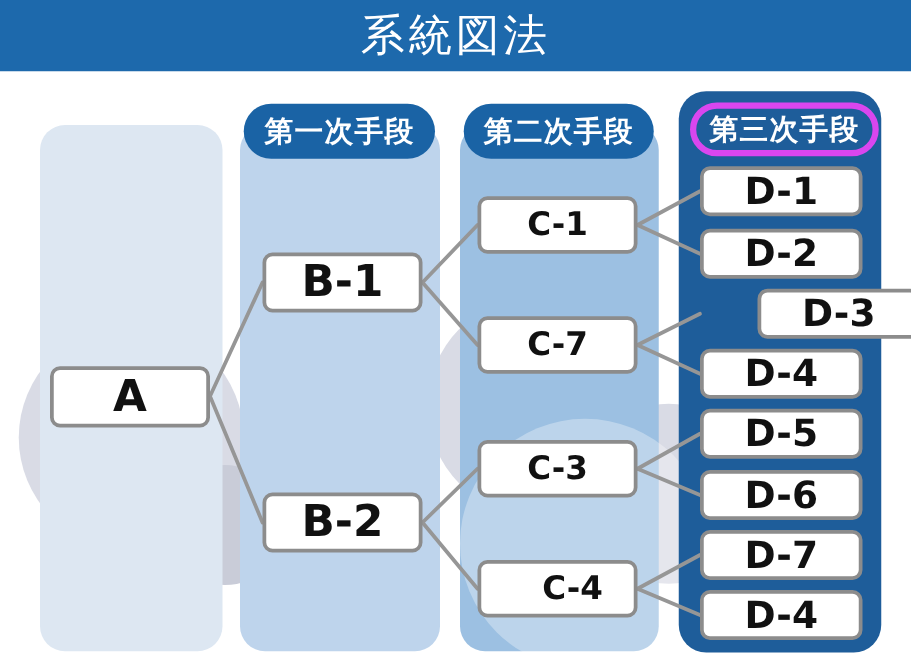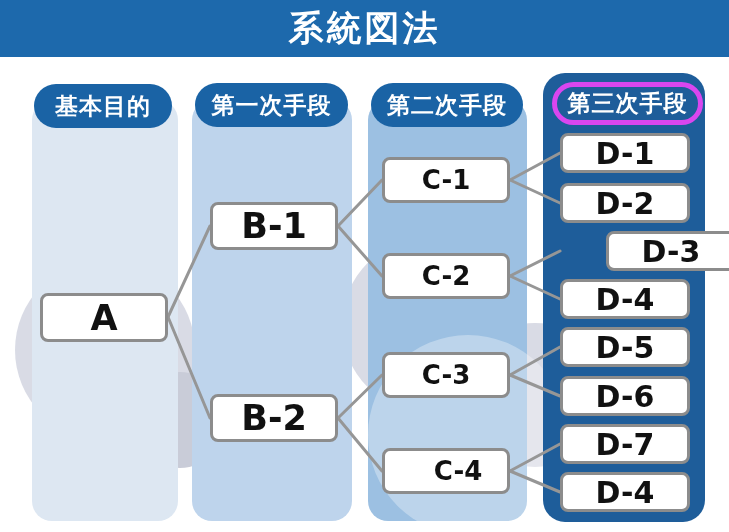--- a/index.html
+++ b/index.html
@@ -7,21 +7,21 @@
     position:relative; width:729px; height:532px; overflow:hidden;
     background:#ffffff;
     font-family:"DejaVu Sans","Liberation Sans",sans-serif;
   }
 
   
   .titlebar {
     position:absolute; left:0; top:0; width:729px; height:57px;
     background:#1d69ac; color:#ffffff;
     display:flex; align-items:center; justify-content:center;
-    font-size:35px; font-weight:bold; letter-spacing:3px;
+    font-size:35px; font-weight:normal; letter-spacing:3px;
     z-index:6;
   }
 
   
   .decor { position:absolute; border-radius:50%; z-index:1; }
   .decor.dc1 { left:15px;  top:260px; width:180px; height:180px; background:#d9dbe5; }
   .decor.dc2 { left:132px; top:372px; width:96px;  height:96px;  background:#c9ccd8; }
   .decor.dc3 { left:342px; top:237px; width:176px; height:176px; background:#d9dbe5; }
   .decor.dc4 { left:463px; top:323px; width:144px; height:144px; background:#d9dbe5; }
   .decor.dc5 { left:368px; top:335px; width:200px; height:200px; background:rgba(255,255,255,0.32); z-index:3; }
@@ -98,30 +98,29 @@
     <line x1="510" y1="180" x2="560" y2="153"></line>
     <line x1="510" y1="180" x2="560" y2="203"></line>
     <line x1="510" y1="276" x2="560" y2="251"></line>
     <line x1="510" y1="276" x2="560" y2="299"></line>
     <line x1="510" y1="375" x2="560" y2="347"></line>
     <line x1="510" y1="375" x2="560" y2="396"></line>
     <line x1="510" y1="471" x2="560" y2="444"></line>
     <line x1="510" y1="471" x2="560" y2="492"></line>
   </svg>
 
-  <div class="pill pill-1">基本目的</div>
   <div class="pill pill-2">第一次手段</div>
   <div class="pill pill-3">第二次手段</div>
   <div class="pill pill-4">第三次手段</div>
 
   <div class="node node-a">A</div>
   <div class="node node-b node-b1">B-1</div>
   <div class="node node-b node-b2">B-2</div>
   <div class="node node-c node-c1">C-1</div>
-  <div class="node node-c node-c2">C-2</div>
+  <div class="node node-c node-c2">C-7</div>
   <div class="node node-c node-c3">C-3</div>
   <div class="node node-c node-c4">C-4</div>
   <div class="node node-d node-d1">D-1</div>
   <div class="node node-d node-d2">D-2</div>
   <div class="node node-d node-d3">D-3</div>
   <div class="node node-d node-d4">D-4</div>
   <div class="node node-d node-d5">D-5</div>
   <div class="node node-d node-d6">D-6</div>
   <div class="node node-d node-d7">D-7</div>
   <div class="node node-d node-d8">D-4</div>

